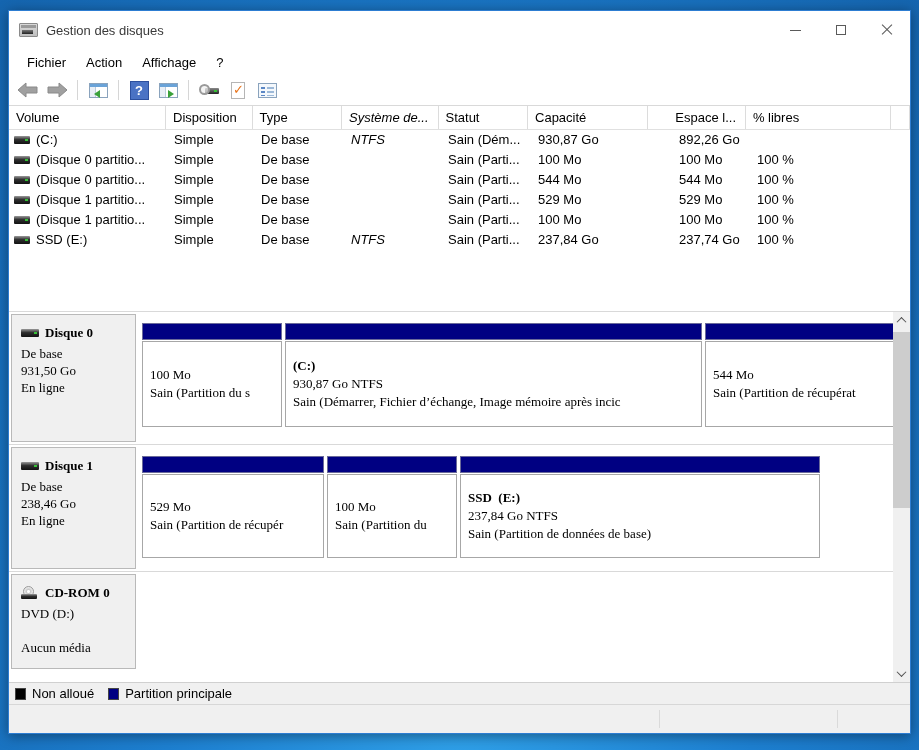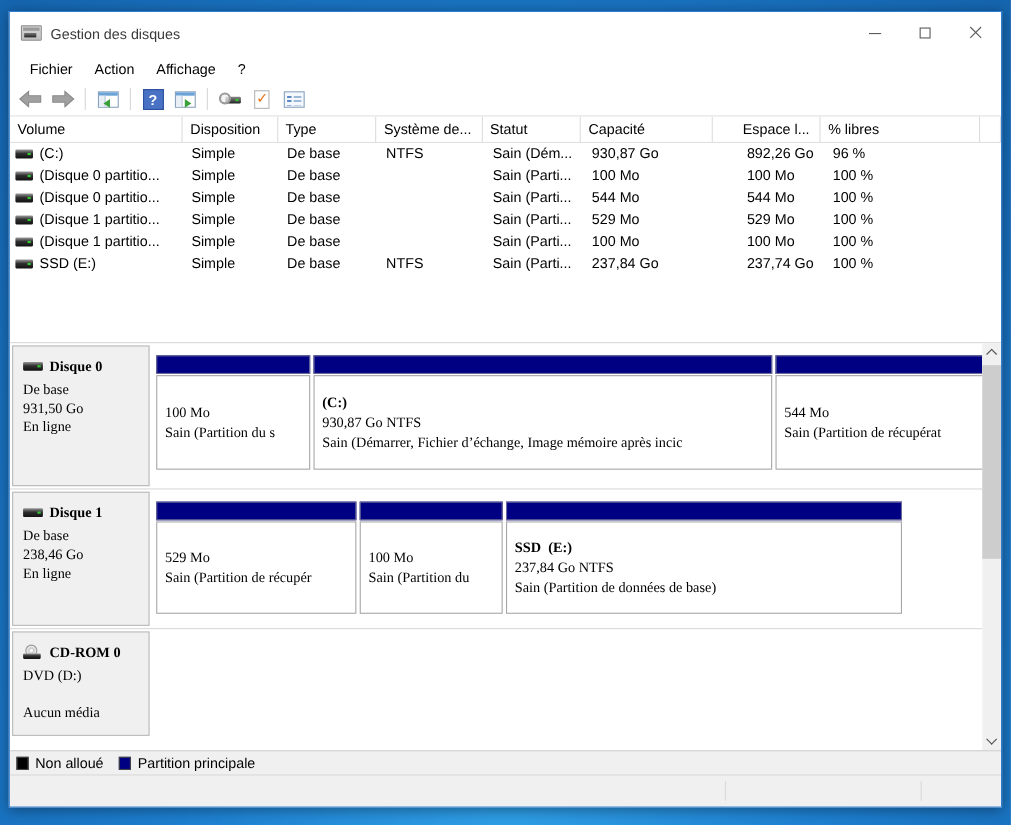--- a/index.html
+++ b/index.html
@@ -62,21 +62,21 @@
   .plist::before { content:""; position:absolute; left:2px; top:3px; width:4px; height:9px;
     background:repeating-linear-gradient(180deg,#5b87c5 0 2px,transparent 2px 4px); }
   .plist::after { content:""; position:absolute; left:8px; right:2px; top:3px; height:9px;
     background:repeating-linear-gradient(180deg,#9db9d8 0 2px,transparent 2px 4px); }
   
   .listview { height: 205px; background:#fff; flex:none; overflow:hidden; }
   .lv-header { display:flex; height:24px; align-items:stretch; border-bottom:1px solid #e0e0e0; }
   .hcell { border-right:1px solid #dcdcdc; padding:4px 11px 0 7px; white-space:nowrap; overflow:hidden; }
   .lv-row { display:flex; height:20px; line-height:20px; }
   .cell { padding-left:7px; white-space:nowrap; overflow:hidden; }
-  .c0{width:158px;} .c1{width:87px;} .c2{width:90px;} .c3{width:97px;}
+  .c0{width:158px;} .c1{width:87px;} .c2{width:90px;} .c3{width:97px;font-style:italic;}
   .c4{width:90px;} .c5{width:121px;} .c6{width:78px;margin-left:20px;} .c7{width:146px;} .cfill{flex:1;}
   .vol-cell { display:flex; align-items:center; gap:6px; padding-left:5px; }
   .drive-glyph { width:16px; height:8px; flex:none; border-radius:1px; position:relative;
     background:linear-gradient(180deg,#9a9a9a,#2e2e2e 45%,#121212); }
   .drive-glyph::after { content:""; position:absolute; right:2px; top:3px; width:3px; height:2px; background:#35c135; }
   
   .graphical { flex:1; display:flex; border-top:1px solid #d9d9d9; background:#fff; overflow:hidden; }
   .graph-content { flex:1; overflow:hidden; }
   .disk-row { display:flex; border-bottom:1px solid #d9d9d9; padding:2px 0 2px 2px;font-family:Liberation Serif, serif; }
   .row-d0 { height:133px; } .row-d1 { height:127px; } .row-cd { height:99px; border-bottom:none; }
@@ -203,21 +203,20 @@
       <div class="cell c0 vol-cell">
           <span class="drive-glyph"></span>
           <span>(C:)</span>
         </div>
       <div class="cell c1">Simple</div>
       <div class="cell c2">De base</div>
       <div class="cell c3">NTFS</div>
       <div class="cell c4">Sain (Dém...</div>
       <div class="cell c5">930,87 Go</div>
       <div class="cell c6">892,26 Go</div>
-      <div class="cell c7">96 %</div>
     </div>
     <div class="lv-row">
       <div class="cell c0 vol-cell">
           <span class="drive-glyph"></span>
           <span>(Disque 0 partitio...</span>
         </div>
       <div class="cell c1">Simple</div>
       <div class="cell c2">De base</div>
       <div class="cell c3"></div>
       <div class="cell c4">Sain (Parti...</div>

